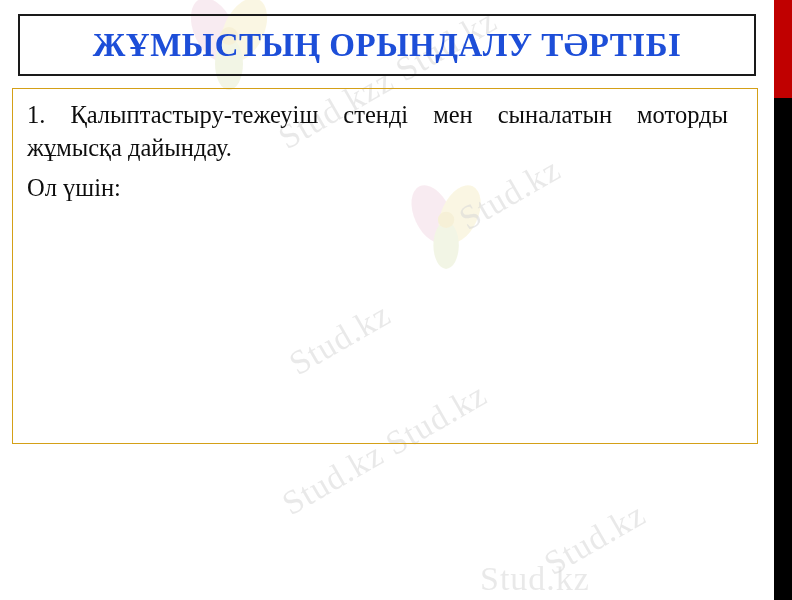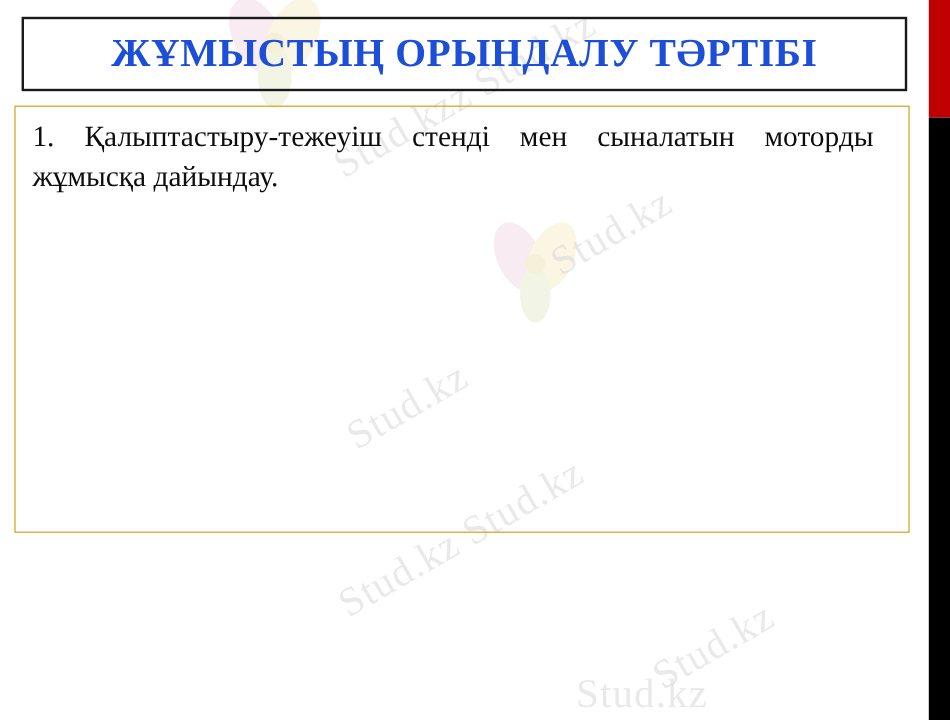--- a/index.html
+++ b/index.html
@@ -149,15 +149,16 @@
     <div class="edge-red"></div>
     <div class="edge-black"></div>
   </div>
 
   <div class="title-box">
     <div class="title-text">ЖҰМЫСТЫҢ ОРЫНДАЛУ ТӘРТІБІ</div>
   </div>
 
   <div class="body-box">
     <p class="para justify">1.    Қалыптастыру-тежеуіш   стенді   мен   сыналатын   моторды жұмысқа дайындау.</p>
+    <p class="para para-tight gap-small">Ол үшін:</p>
   </div>
 
 </div>
 
 </body></html>

